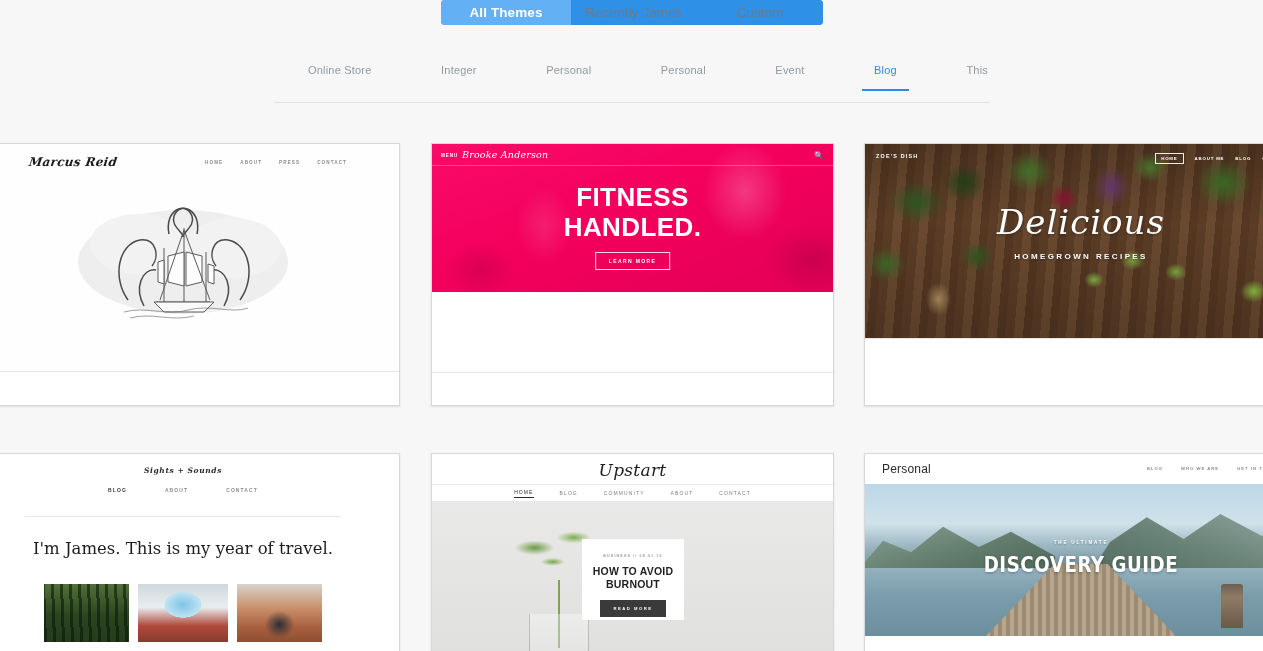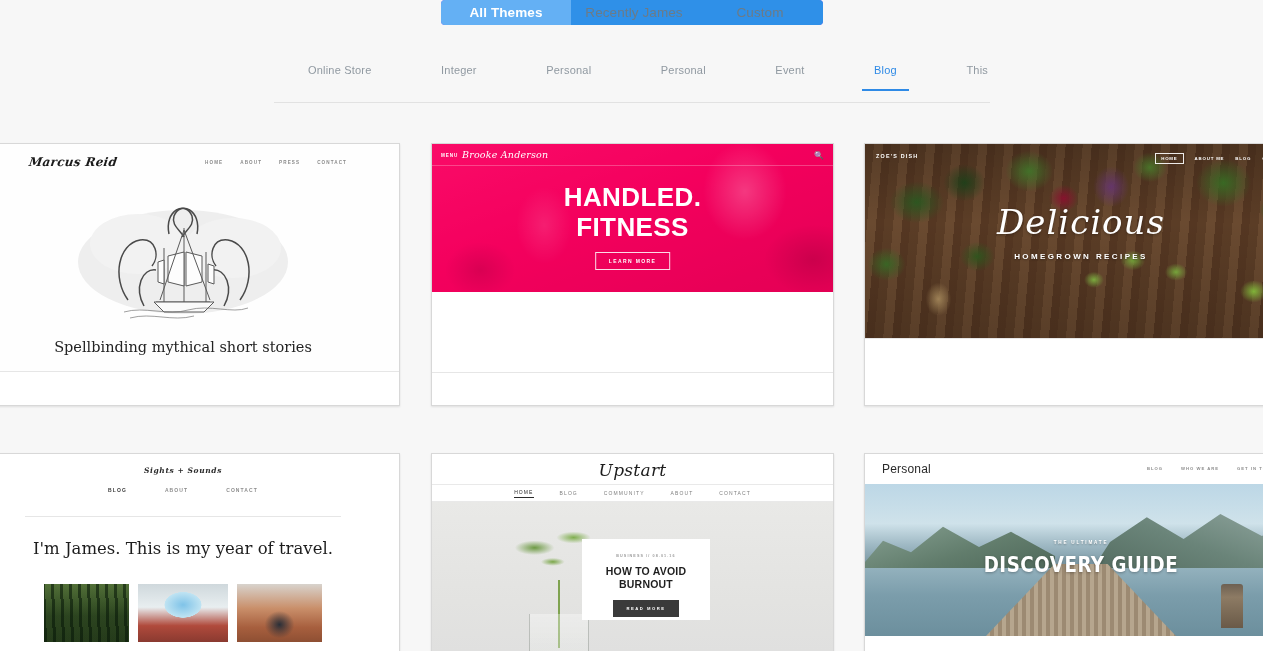--- a/index.html
+++ b/index.html
@@ -257,21 +257,21 @@
       radial-gradient(ellipse 18px 6px at 36% 56%, #79a647, transparent 66%);
   }
   .t-upstart .stem { position: absolute; left: 126px; top: 78px; width: 2px; height: 68px; background: #7fa350; }
   .t-upstart .vase {
     position: absolute; left: 97px; top: 112px; width: 60px; height: 70px;
     border: 1px solid rgba(150,155,150,.55);
     border-top: none; border-radius: 0 0 28px 28px;
     background: linear-gradient(180deg, rgba(255,255,255,.35), rgba(220,225,220,.4));
   }
   .t-upstart .card-overlay {
-    position: absolute; left: 150px; top: 37px; width: 128px; height: 81px;
+    position: absolute; left: 150px; top: 37px; width: 102px; height: 81px;
     background: #fff; text-align: center;
   }
   .t-upstart .co-kicker { margin-top: 15px; font-size: 3.7px; color: #9a9a9a; letter-spacing: 1.1px; font-weight:bold; }
   .t-upstart .co-title { margin-top: 7px; font-size: 10.5px; font-weight: bold; color: #1e1e1e; line-height: 1.25; letter-spacing: .2px; }
   .t-upstart .co-btn {
     display: inline-block; margin-top: 9px; background: #3a3a3a; color: #fff;
     font-size: 4.2px; letter-spacing: 1.5px; padding: 6px 13px; font-weight: bold;
   }
 
   
@@ -376,39 +376,38 @@
           <path d="M90 80 L96 78 L96 102 L90 100 Z" fill="#fdfdfd"></path>
           <path d="M140 82 L146 84 L146 102 L140 100 Z" fill="#fdfdfd"></path>
           <line x1="116" y1="48" x2="92" y2="118"></line>
           <line x1="116" y1="48" x2="142" y2="118"></line>
         </g>
         <g stroke="#6a6a6a" stroke-width=".8" fill="none" opacity=".8">
           <path d="M56 130 C 76 124, 100 134, 120 128 C 142 122, 164 132, 180 126"></path>
           <path d="M62 136 C 84 130, 104 140, 126 134"></path>
         </g>
       </svg>
-      <div class="tagline">Spellbinding mythical short stories</div>
     </div>
   </div>
   <div class="card-footer"></div>
 </div>
 
 <div class="card" id="card-1">
   <div class="thumb">
     <div class="t-brooke">
       <div class="hero">
         <div class="hero-photo"></div>
         <div class="hero-tint"></div>
         <div class="hero-rule"></div>
         <div class="menu">MENU</div>
         <div class="brand">Brooke Anderson</div>
         <div class="search">🔍</div>
         <div class="headline">
+          <div>FITNESS</div>
           <div>HANDLED.</div>
-          <div>FITNESS</div>
         </div>
         <div class="cta">LEARN MORE</div>
       </div>
     </div>
   </div>
   <div class="card-footer"></div>
 </div>
 
 <div class="card" id="card-2">
   <div class="thumb">

